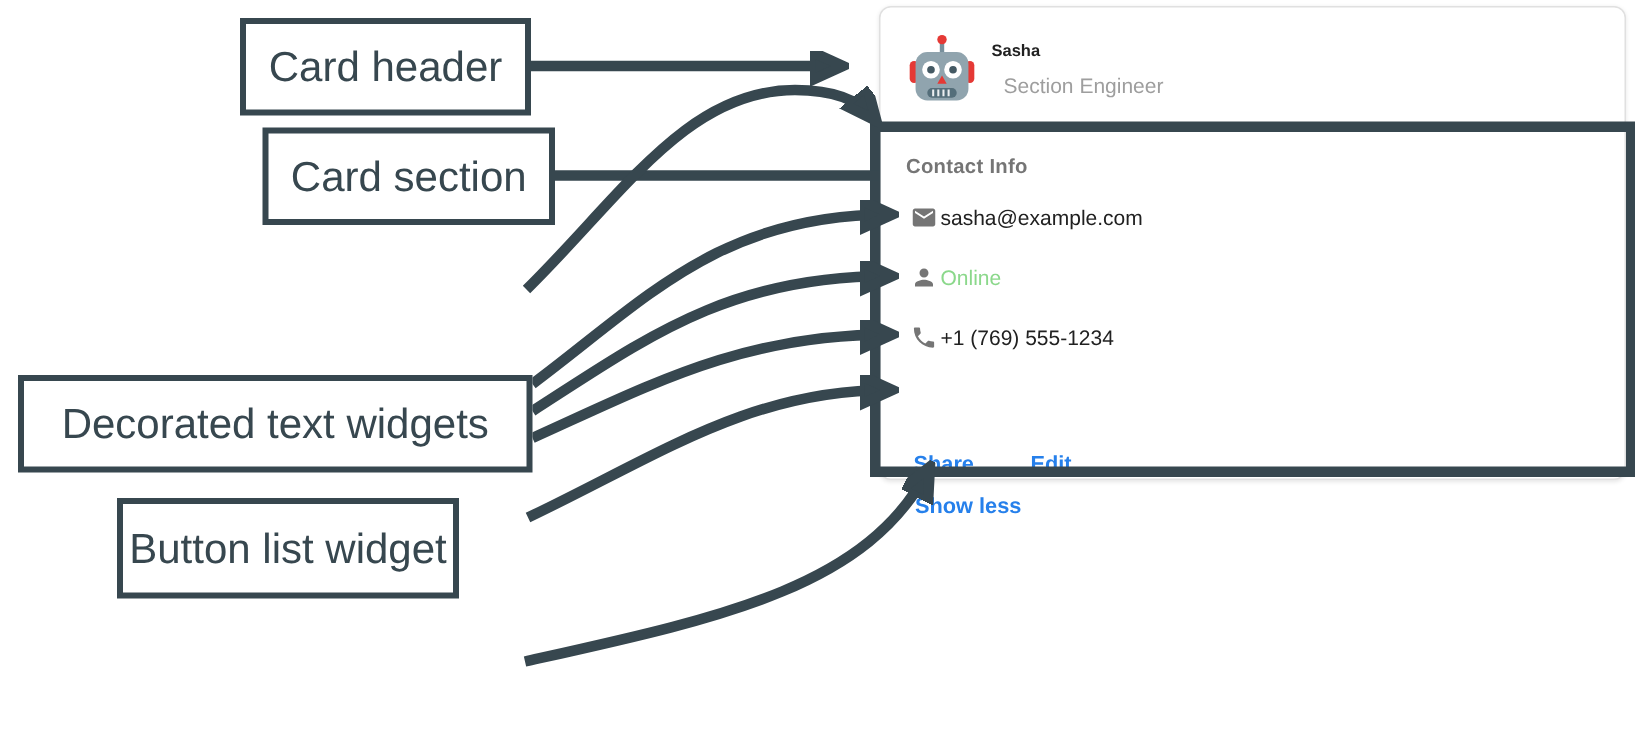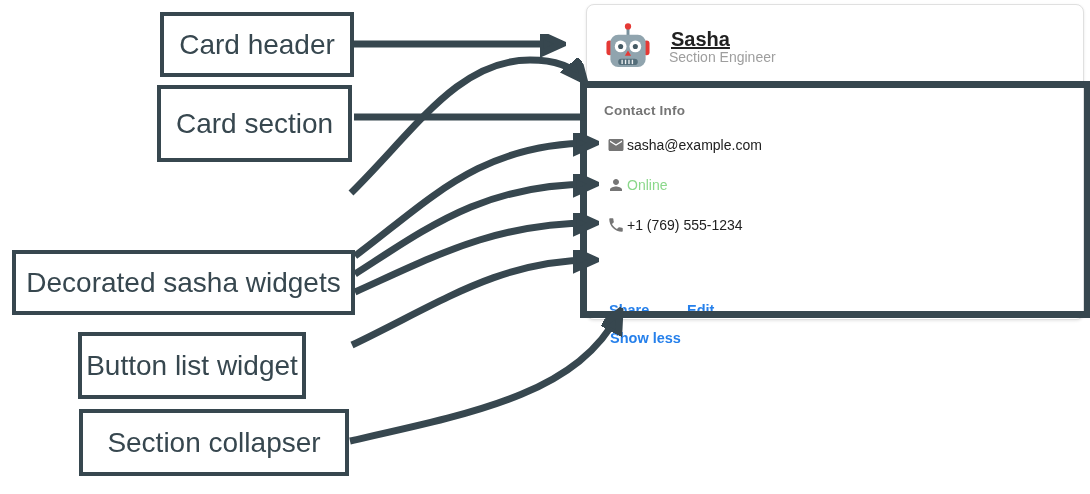--- a/index.html
+++ b/index.html
@@ -34,45 +34,44 @@
     position:absolute;z-index:1;left:586px;top:4px;width:498px;height:316px;
     background:#ffffff;border:1px solid var(--card-border);border-radius:8px;
     box-shadow:0 1px 3px rgba(0,0,0,0.10);
   }
   .card-section-outline{
     position:absolute;z-index:1;left:580px;top:81px;width:511px;height:237px;
     border:7px solid var(--slate);background:transparent;
   }
   .card *{position:absolute;}
   .avatar{left:19px;top:17px;width:44px;height:47px;}
-  .person-name{left:84px;top:23px;font-size:20px;font-weight:700;color:var(--text-dark);text-decoration:underline;}
+  .person-name{left:74px;top:23px;font-size:11px;font-weight:700;color:var(--text-dark);}
   .person-subtitle{left:82px;top:44px;font-size:14px;color:var(--text-light);}
   .section-header-text{left:17px;top:98px;font-size:13.5px;font-weight:700;color:var(--text-gray);letter-spacing:.2px;}
   .row{display:flex;align-items:center;left:20px;height:20px;position:absolute;}
   .row .ic{width:18px;height:18px;color:var(--text-gray);flex:0 0 18px;}
   .row .txt{margin-left:20px;font-size:14px;color:var(--text-dark);white-space:nowrap;}
   .row-email{top:130px;}
   .row-online{top:170px;}
   .row-phone{top:210px;}
   .row-online .txt{color:var(--status-green);}
   .btn{font-size:14.5px;font-weight:700;color:var(--link-blue);cursor:pointer;background:none;border:none;font-family:inherit;margin-top:48px;}
   .btn-share{left:22px;top:249px;}
   .btn-edit{left:100px;top:249px;}
   .btn-collapse{left:23px;top:277px;}
 </style>
 </head>
 <body>
 
 <div class="canvas">
 
   <div class="label-box" style="left:160px;top:12px;width:194px;height:65px;">Card header</div>
-  <div class="label-box" style="left:157px;top:85px;width:195px;height:77px;">Card section</div>
-  <div class="label-box" style="left:12px;top:250px;width:343px;height:65px;">Decorated sasha widgets</div>
+  <div class="label-box" style="left:175px;top:85px;width:195px;height:65px;">Card section</div>
+  <div class="label-box" style="left:12px;top:250px;width:343px;height:65px;">Decorated text widgets</div>
   <div class="label-box" style="left:78px;top:332px;width:228px;height:67px;">Button list widget</div>
-  <div class="label-box" style="left:79px;top:409px;width:270px;height:67px;">Section collapser</div>
 
   <svg class="arrows" width="1090" height="494" viewBox="0 0 1090 494">
     <defs>
       <marker id="ah" markerUnits="userSpaceOnUse" markerWidth="26" markerHeight="24" refX="20" refY="10" orient="auto">
         <path class="head" d="M0,0 L22,10 L0,20 Z" stroke="none"></path>
       </marker>
     </defs>
     <path d="M 354 44 H 560" marker-end="url(#ah)"></path>
     <path d="M 354 117 H 586"></path>
     <path d="M 351 193 C 415 130 458 60 530 60 C 558 60 574 68 583 79" marker-end="url(#ah)"></path>

